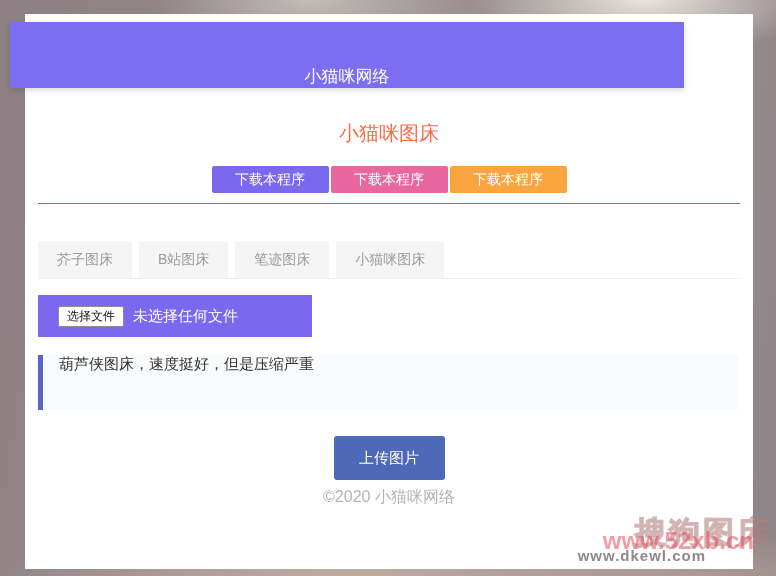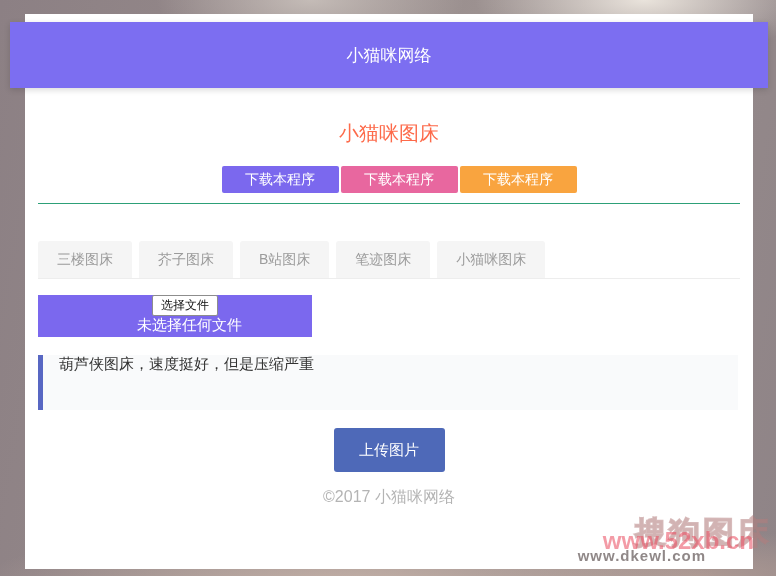--- a/index.html
+++ b/index.html
@@ -16,34 +16,34 @@
   }
 
   .card {
     position: absolute; left: 25px; top: 14px;
     width: 728px; height: 555px;
     background: #ffffff;
   }
 
   .ribbon {
     position: absolute; left: 10px; top: 22px;
-    width: 758px; height: 66px;
-    display: flex; align-items: center; justify-content: center;
+    width: 674px; height: 66px;
+    display: flex; align-items: flex-end; justify-content: center;
     color: #ffffff; font-size: 17px;
     box-shadow: 0 2px 6px rgba(0,0,0,0.15);
     z-index: 3;
   }
 
   .page-title {
     position: absolute; left: 0; top: 106px; width: 100%;
     text-align: center; font-size: 20px;
   }
 
   .btn-row {
-    position: absolute; left: 10px; top: 152px; width: 100%;
+    position: absolute; left: 0; top: 152px; width: 100%;
     display: flex; justify-content: center; gap: 2px;
   }
   .dl-btn {
     width: 117px; height: 27px;
     border: none; border-radius: 2px;
     color: #ffffff; font-size: 14px;
     font-family: inherit; cursor: pointer;
     line-height: 27px; text-align: center;
   }
 
@@ -139,41 +139,40 @@
 
   <div class="btn-row">
     <button class="dl-btn" style="background-color: rgb(123, 104, 238);">下载本程序</button>
     <button class="dl-btn" style="background-color: rgb(232, 103, 159);">下载本程序</button>
     <button class="dl-btn" style="background-color: rgb(249, 164, 63);">下载本程序</button>
   </div>
 
   <div class="divider" style="border-top-color: rgb(45, 160, 120);"></div>
 
   <div class="tabs">
-    <div class="tab">三楼图床</div>
     <div class="tab">芥子图床</div>
     <div class="tab">B站图床</div>
     <div class="tab">笔迹图床</div>
     <div class="tab">小猫咪图床</div>
   </div>
 
-  <div class="file-strip" style="background-color: rgb(123, 104, 238); flex-direction: column;">
+  <div class="file-strip" style="background-color: rgb(123, 104, 238);">
     <button class="file-btn">选择文件</button>
     <span class="file-status">未选择任何文件</span>
   </div>
 
   <div class="note" style="border-left-color: rgb(88, 103, 195);">
     <span>葫芦侠图床，速度挺好，但是压缩严重</span>
   </div>
 
   <div class="upload-row">
-    <button class="upload-btn" style="background-color: rgb(78, 105, 184);">上传图片</button>
+    <button class="upload-btn" style="background-color: rgb(78, 105, 184); margin-top: 8px;">上传图片</button>
   </div>
 
-  <div class="footer">©2017 小猫咪网络</div>
+  <div class="footer">©2020 小猫咪网络</div>
 
 </div>
 
 <div class="ribbon" style="background-color: rgb(124, 110, 241);">
   <span>小猫咪网络</span>
 </div>
 
 <div class="watermark">
   <div class="wm-name">搜狗图床</div>
   <div class="wm-red">www.52xb.cn</div>

